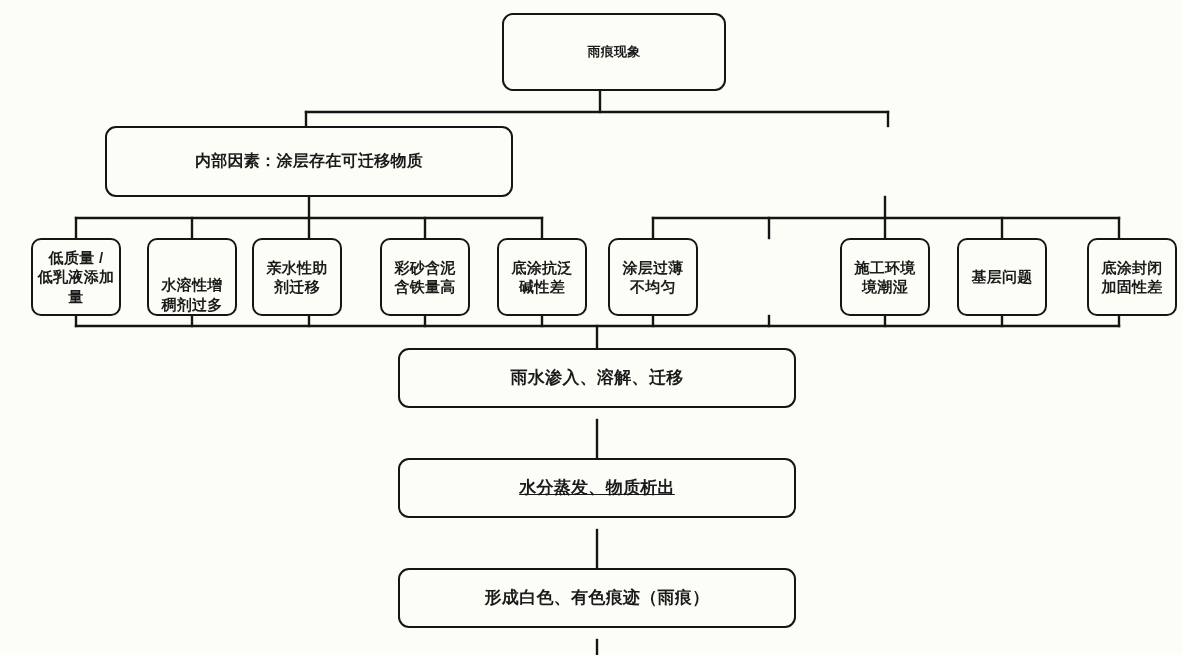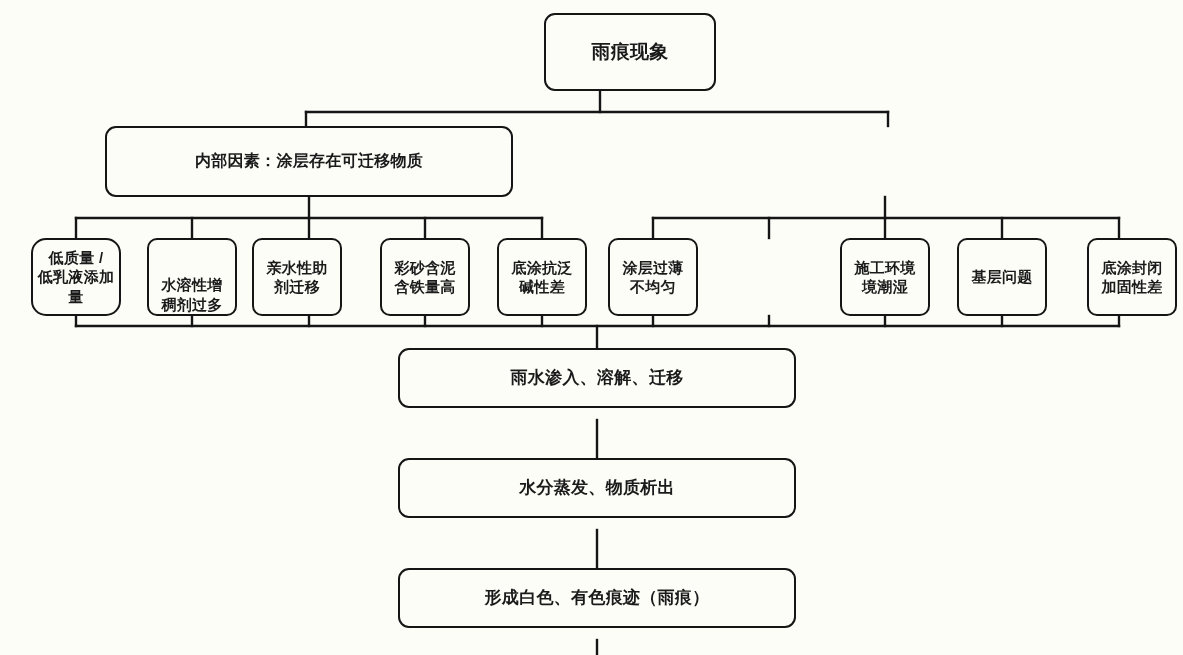--- a/index.html
+++ b/index.html
@@ -42,24 +42,23 @@
     text-align: center;
     color: #1a1a1a;
     line-height: 1.3;
     letter-spacing: 0.3px;
     font-weight: 600;
     z-index: 2;
   }
   .node-root {
     left: 502px;
     top: 13px;
-    width: 172px;
+    width: 224px;
     height: 78px;
-    font-size: 19px;
-    margin-left: 42px;
+    font-size: 13px;
   }
   .node-branch {
     top: 126px;
     height: 71px;
     font-size: 16px;
   }
   .node-branch.left  { left: 105px; width: 408px; }
   .node-branch.right { left: 681px; width: 408px; }
 
   .node-leaf {
@@ -77,21 +76,21 @@
     white-space: pre-line;
   }
 
   .node-step {
     left: 398px;
     width: 398px;
     height: 60px;
     font-size: 17px;
   }
   .node-step.s1 { top: 348px; }
-  .node-step.s2 { top: 458px; }
+  .node-step.s2 { top: 458px; text-decoration: underline; }
   .node-step.s3 { top: 568px; text-align: center; }
 </style>
 </head>
 <body>
 
 <div id="flow-canvas">
 
   <svg class="connectors" viewBox="0 0 1183 655" xmlns="http://www.w3.org/2000/svg">
     <g fill="none" stroke="#151515" stroke-width="2.4" stroke-linecap="square">
 
@@ -136,21 +135,21 @@
   </svg>
 
   <div class="node node-root">
     <span class="txt">雨痕现象</span>
   </div>
 
   <div class="node node-branch left">
     <span class="txt">内部因素：涂层存在可迁移物质</span>
   </div>
 
-  <div class="node node-leaf" style="left:31px;border-radius:15px;">
+  <div class="node node-leaf" style="left:31px;">
     <span class="txt">低质量 /
 低乳液添加量</span>
   </div>
   <div class="node node-leaf" style="left:147px;align-items:flex-end;">
     <span class="txt">水溶性增
 稠剂过多</span>
   </div>
   <div class="node node-leaf" style="left:252px;">
     <span class="txt">亲水性助
 剂迁移</span>

